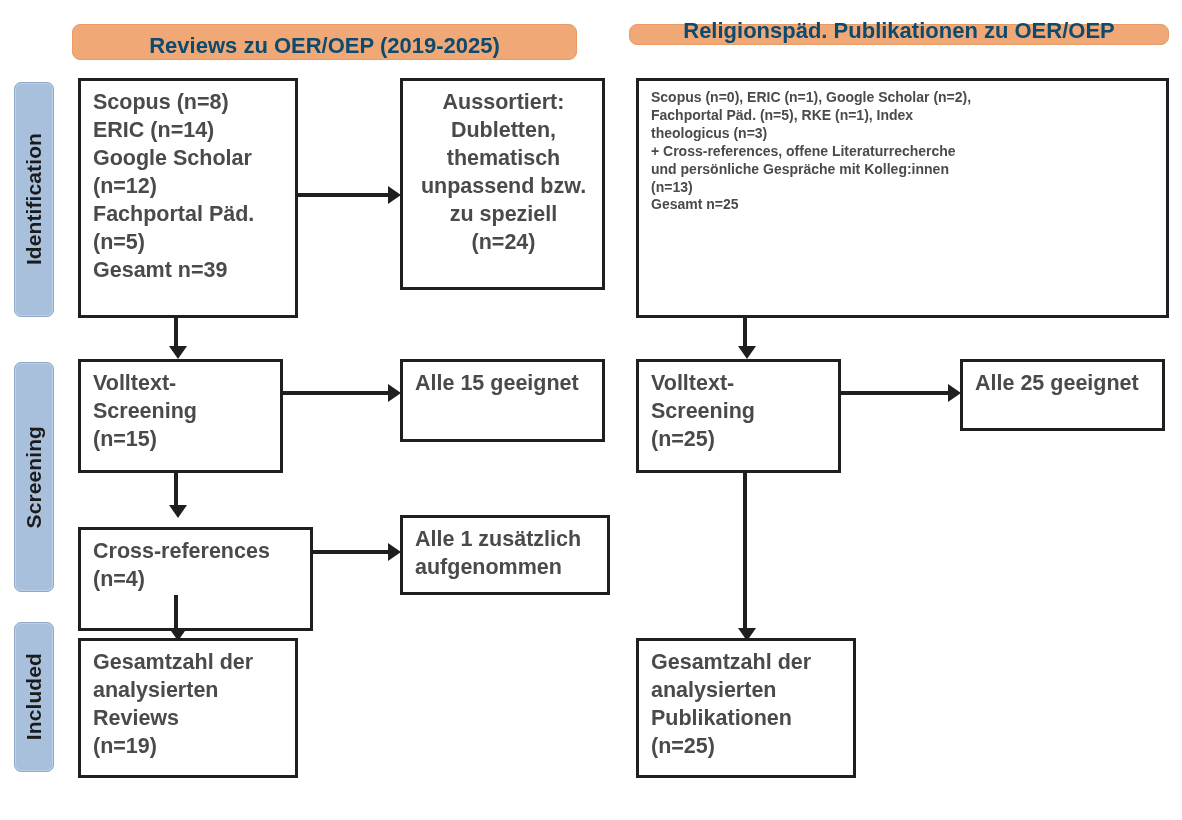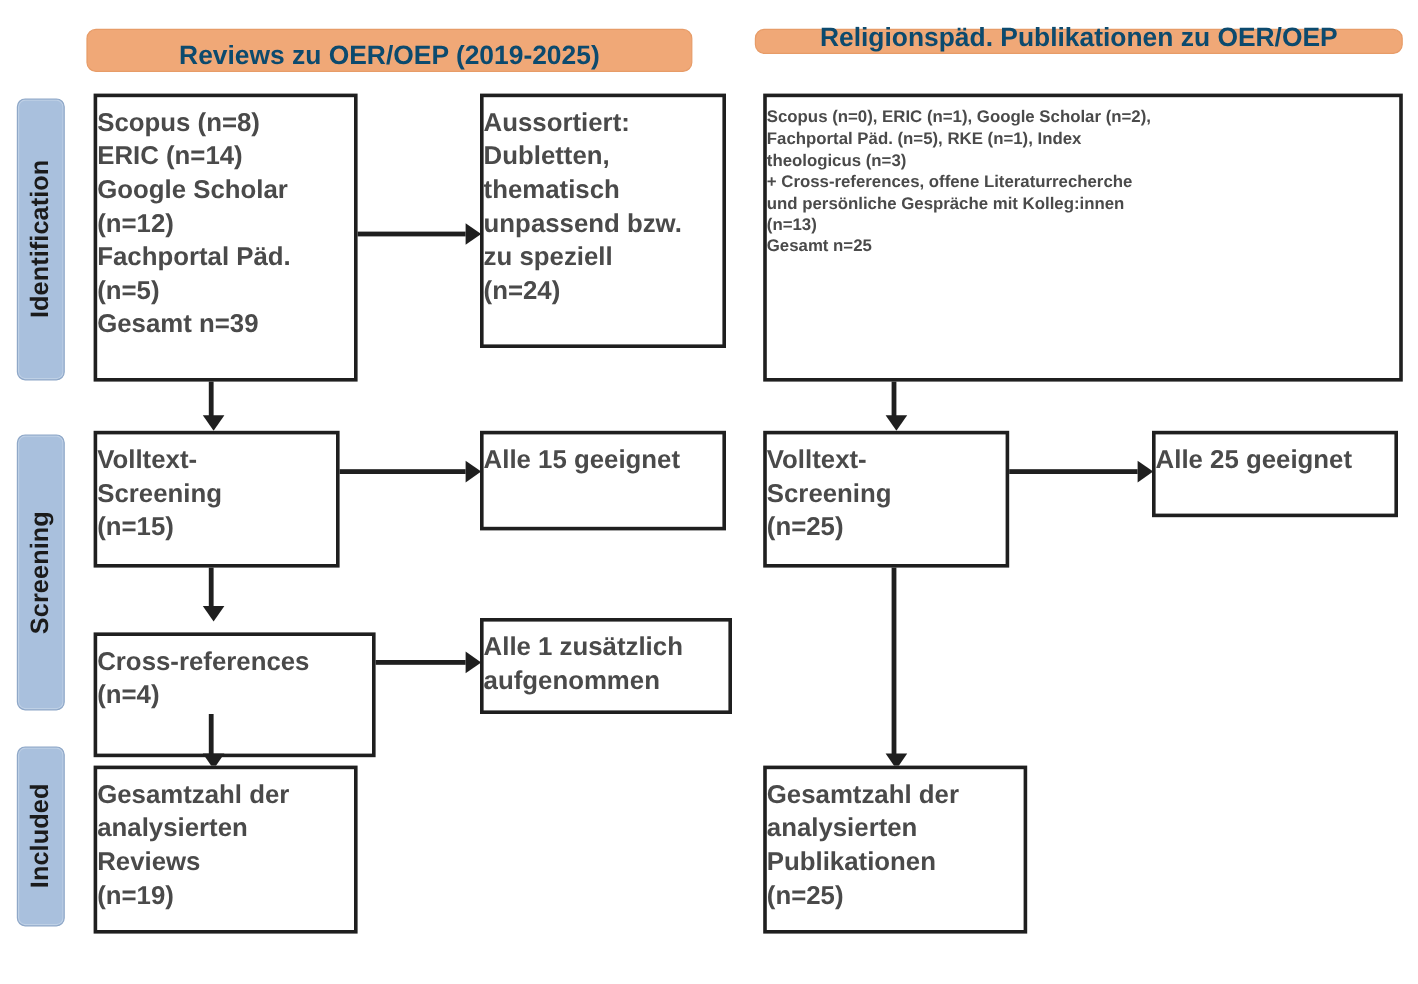--- a/index.html
+++ b/index.html
@@ -55,21 +55,21 @@
     font-weight: 700;
     text-align: center;
   }
 
   
   .box {
     position: absolute;
     box-sizing: border-box;
     background: #ffffff;
     border: 3px solid #1f1f1f;
-    padding: 8px 10px 6px 0;
+    padding: 8px 10px 6px 12px;
     color: #4a4a4a;
     font-size: 21.5px;
     line-height: 1.30;
     font-weight: 600;
     white-space: pre-line;
     overflow: hidden;
   }
   .box.small-text {
     font-size: 14px;
     line-height: 1.28;
@@ -126,21 +126,21 @@
   </div>
 
   <div class="box" style="left:78px; top:78px; width:220px; height:240px;">Scopus (n=8)
 ERIC (n=14)
 Google Scholar
 (n=12)
 Fachportal Päd.
 (n=5)
 Gesamt n=39</div>
 
-  <div class="box" style="left:400px; top:78px; width:205px; height:212px;">Aussortiert:
+  <div class="box" style="left:400px; top:78px; width:205px; height:212px;text-align:center;">Aussortiert:
 Dubletten,
 thematisch
 unpassend bzw.
 zu speziell
 (n=24)</div>
 
   <div class="hline" style="left:298px; top:193px; width:90px;"></div>
   <div class="arrow-right" style="left:388px; top:186px;"></div>
 
   <div class="vline" style="left:174px; top:318px; height:33px;"></div>

